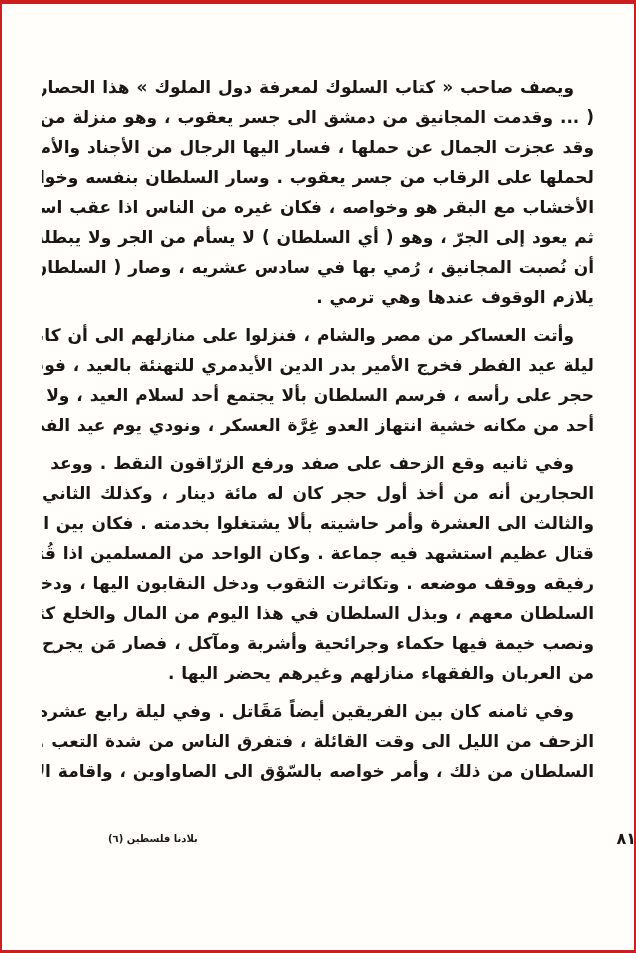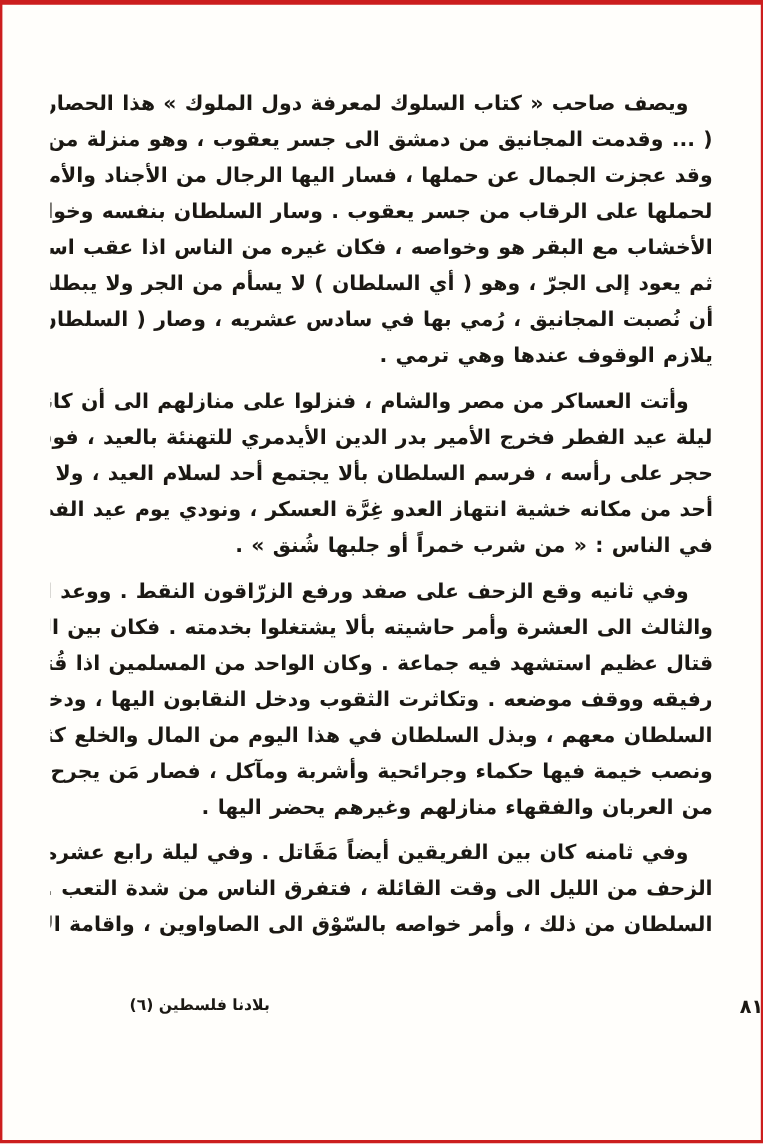--- a/index.html
+++ b/index.html
@@ -57,21 +57,21 @@
     position: absolute;
     left: 0; right: 0;
     text-align: right;
     line-height: 26px;
     font-size: 16px;
   }
   .series-title {
     position: absolute;
     left: 108px;
     line-height: 26px;
-    font-size: 13px;
+    font-size: 10px;
   }
 </style>
 </head>
 <body>
 
 <div class="page">
 
   <div class="red-frame"></div>
 
   <main class="text-block">
@@ -85,25 +85,25 @@
       <div class="ln">ثم يعود إلى الجرّ ، وهو ( أي السلطان ) لا يسأم من الجر ولا يبطله ، الى</div>
       <div class="ln">أن نُصبت المجانيق ، رُمي بها في سادس عشريه ، وصار ( السلطان )</div>
       <div class="ln pe">يلازم الوقوف عندها وهي ترمي .</div>
     </div>
 
     <div class="para">
       <div class="ln fi">وأتت العساكر من مصر والشام ، فنزلوا على منازلهم الى أن كانت</div>
       <div class="ln">ليلة عيد الفطر فخرج الأمير بدر الدين الأيدمري للتهنئة بالعيد ، فوقع</div>
       <div class="ln">حجر على رأسه ، فرسم السلطان بألا يجتمع أحد لسلام العيد ، ولا يبرح</div>
       <div class="ln">أحد من مكانه خشية انتهاز العدو غِرَّة العسكر ، ونودي يوم عيد الفطر</div>
-      <div class="ln pe">في الناس : « من شرب خمراً أو جلبها شُنق » .</div>
     </div>
 
     <div class="para">
       <div class="ln fi">وفي ثانيه وقع الزحف على صفد ورفع الزرّاقون النقط . ووعد السلطان</div>
+      <div class="ln">الحجارين أنه من أخذ أول حجر كان له مائة دينار ، وكذلك الثاني</div>
       <div class="ln">والثالث الى العشرة وأمر حاشيته بألا يشتغلوا بخدمته . فكان بين الفريقين</div>
       <div class="ln">قتال عظيم استشهد فيه جماعة . وكان الواحد من المسلمين اذا قُتل جَرَّه</div>
       <div class="ln">رفيقه ووقف موضعه . وتكاثرت الثقوب ودخل النقابون اليها ، ودخل</div>
       <div class="ln">السلطان معهم ، وبذل السلطان في هذا اليوم من المال والخلع كثيراً ،</div>
       <div class="ln">ونصب خيمة فيها حكماء وجرائحية وأشربة ومآكل ، فصار مَن يجرح</div>
       <div class="ln pe">من العربان والفقهاء منازلهم وغيرهم يحضر اليها .</div>
     </div>
 
     <div class="para">
       <div class="ln fi">وفي ثامنه كان بين الفريقين أيضاً مَقَاتل . وفي ليلة رابع عشره اشتد</div>

